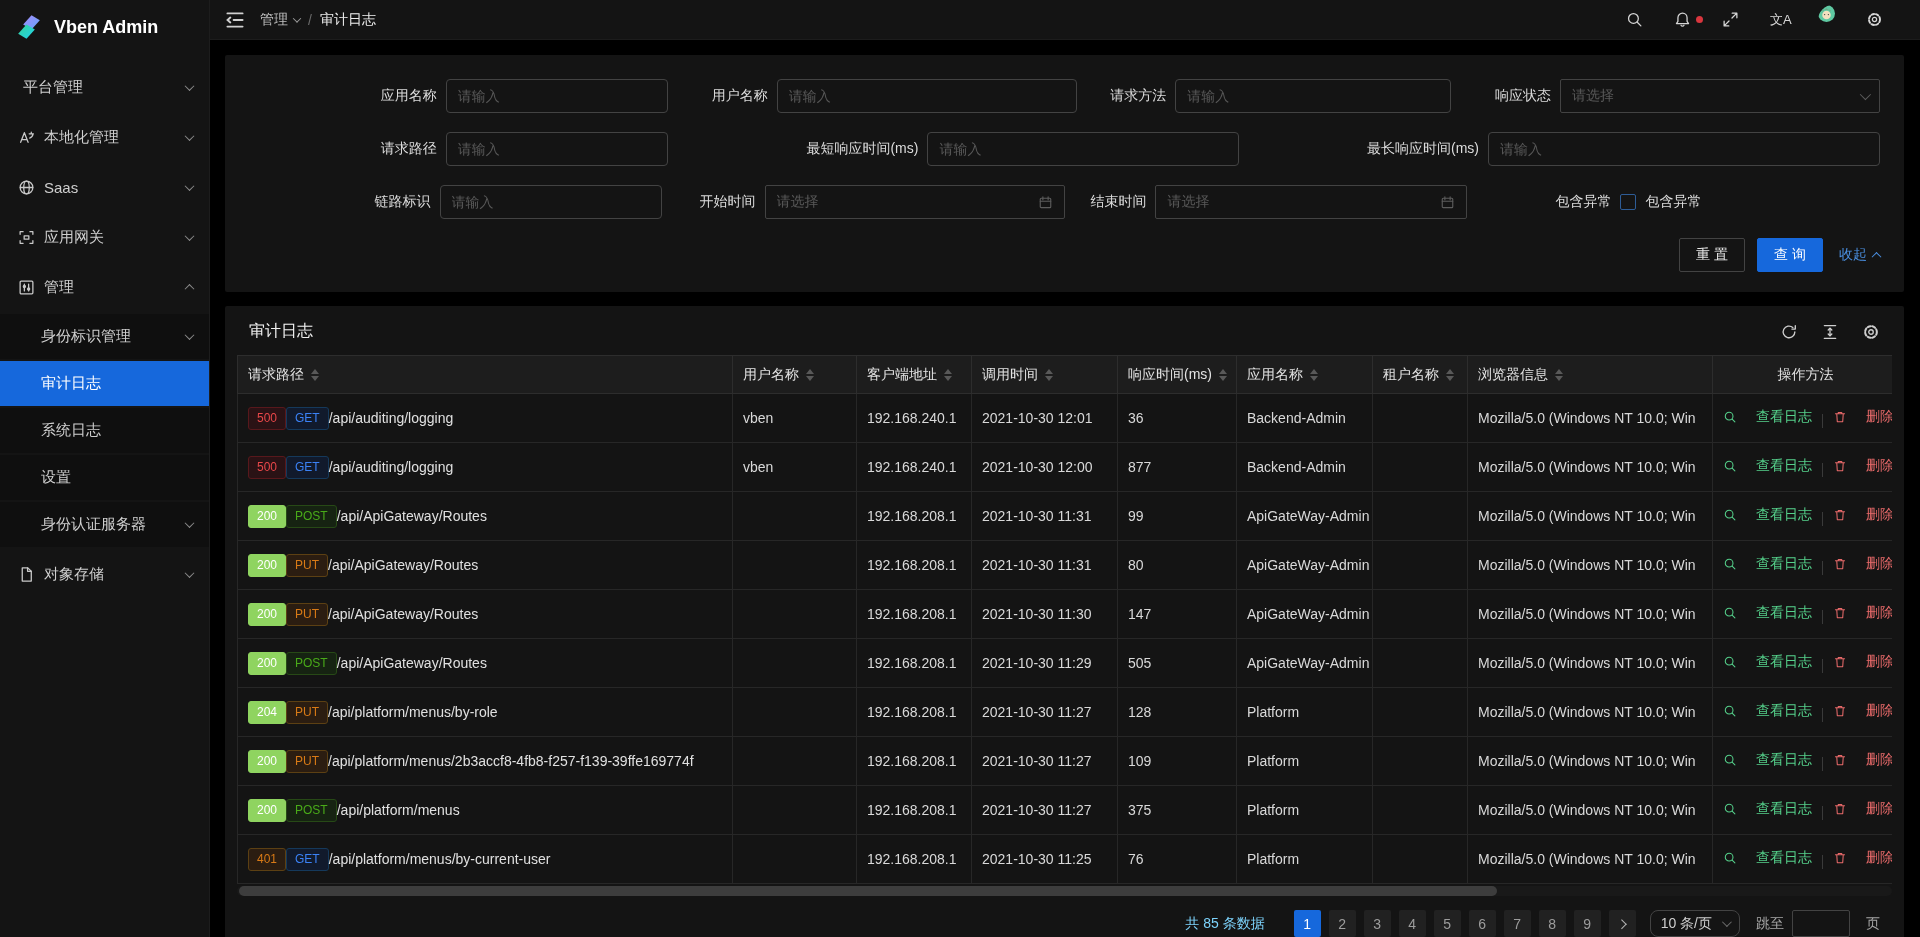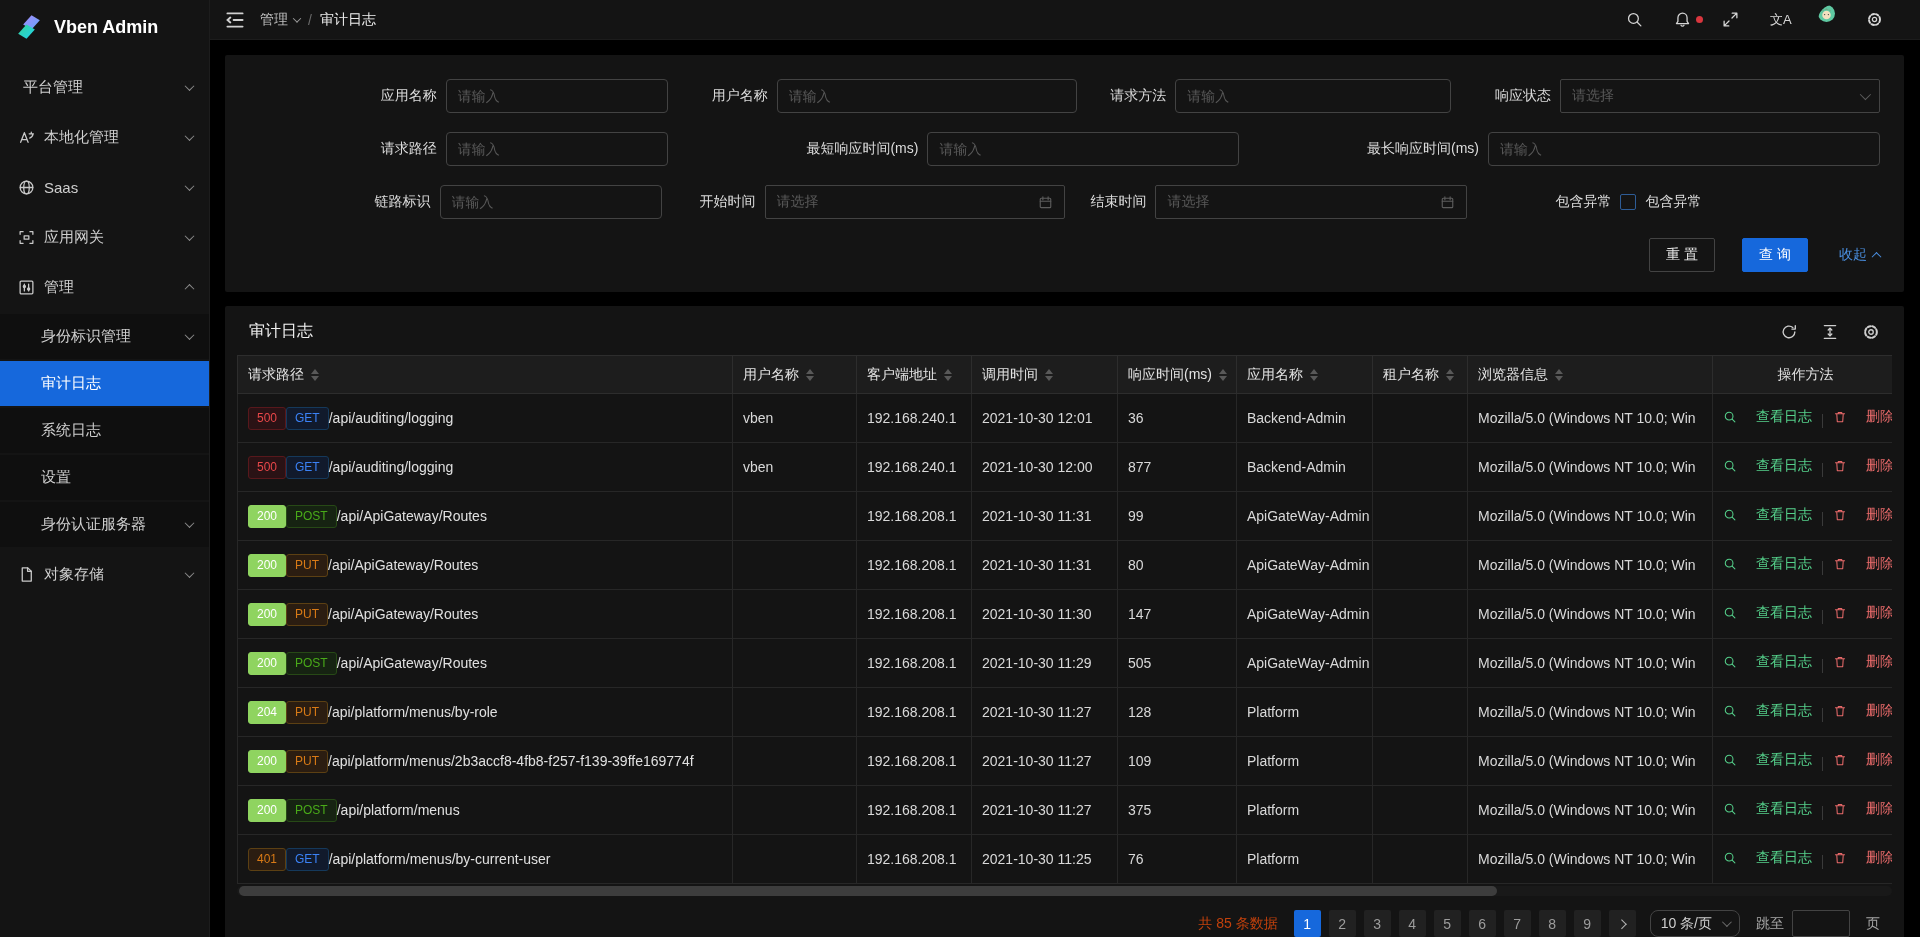--- a/index.html
+++ b/index.html
@@ -57,21 +57,21 @@
   .fbox .cal{width:15px;height:15px;color:#5c5c5c;flex:none}
   .fbox .sel-caret{width:8px;height:8px;border-right:1.4px solid #5c5c5c;border-bottom:1.4px solid #5c5c5c;transform:rotate(45deg) translateY(-2px);flex:none}
   .w-app_name,.w-path,.w-trace_id{width:222px}
   .w-user_name,.w-start_time{width:300px}
   .w-method{width:276px}
   .w-status{width:320px}
   .w-min_time,.w-end_time{width:312px}
   .w-max_time{width:392px}
   .checkbox{width:16px;height:16px;border:1px solid #2e5c96;border-radius:2px;background:transparent;flex:none;cursor:pointer}
   .cb-text{margin-left:9px;color:#dcdcdc;white-space:nowrap}
-  .factions{display:flex;justify-content:flex-end;align-items:center;gap:27px;margin:4px 0 6px}
+  .factions{display:flex;justify-content:flex-end;align-items:center;gap:12px;margin:4px 0 6px}
   .btn{height:34px;min-width:66px;padding:0 15px;border-radius:2px;font-size:14px;display:inline-flex;align-items:center;justify-content:center;cursor:pointer;white-space:nowrap}
   .btn-default{border:1px solid #434343;color:#e8e8e8;background:transparent}
   .btn-primary{background:#1668dc;border:1px solid #1668dc;color:#fff}
   .link-collapse{color:#4a8fe0;display:inline-flex;align-items:center;gap:6px;cursor:pointer;margin-left:4px}
   .up-caret{width:7px;height:7px;border-right:1.5px solid #4a8fe0;border-bottom:1.5px solid #4a8fe0;transform:rotate(-135deg) translate(-1px,-1px)}
 
   
   .table-card{padding:0 0 8px}
   .card-head{display:flex;align-items:center;padding:15px 24px 13px}
   .card-title{font-size:16px;color:#f0f0f0}
@@ -103,21 +103,21 @@
   .act-view{color:#55d18b}
   .act-del{color:#e86a6a}
   .act-sep{display:inline-block;width:1px;height:14px;background:#3a3a3a;margin:0 10px;vertical-align:middle}
 
   
   .hscroll{height:10px;margin:2px 12px 6px;background:#191919;border-radius:5px;position:relative}
   .hscroll .thumb{position:absolute;left:2px;top:0;height:10px;width:76%;background:#3d3d3d;border-radius:5px;cursor:pointer}
 
   
   .pagination{display:flex;align-items:center;justify-content:flex-end;gap:8px;padding:8px 24px 6px;font-size:14px}
-  .pg-total{color:#c2410c;margin-right:8px}
+  .pg-total{color:#7dd3fc;margin-right:21px}
   .pg-item{min-width:27px;height:27px;border-radius:2px;background:#212121;color:#9d9d9d;display:inline-flex;align-items:center;justify-content:center;cursor:pointer;padding:0 4px}
   .pg-item.active{background:#1668dc;color:#fff}
   .pg-next{background:#212121}
   .pg-next .nx{width:7px;height:7px;border-right:1.5px solid #b5b5b5;border-bottom:1.5px solid #b5b5b5;transform:rotate(-45deg) translate(-1px,0)}
   .pg-size{height:27px;border:1px solid #434343;border-radius:8px;display:inline-flex;align-items:center;gap:10px;padding:0 10px;color:#cfcfcf;cursor:pointer;margin-left:6px}
   .pg-size .sel-caret{width:7px;height:7px;border-right:1.3px solid #6b6b6b;border-bottom:1.3px solid #6b6b6b;transform:rotate(45deg) translateY(-2px)}
   .pg-jump{color:#a6a6a6;margin-left:8px}
   .pg-input{width:58px;height:27px;background:transparent;border:1px solid #434343;border-radius:2px;outline:none;color:#e8e8e8;padding:0 8px;font-size:14px}
 </style>
 </head>

